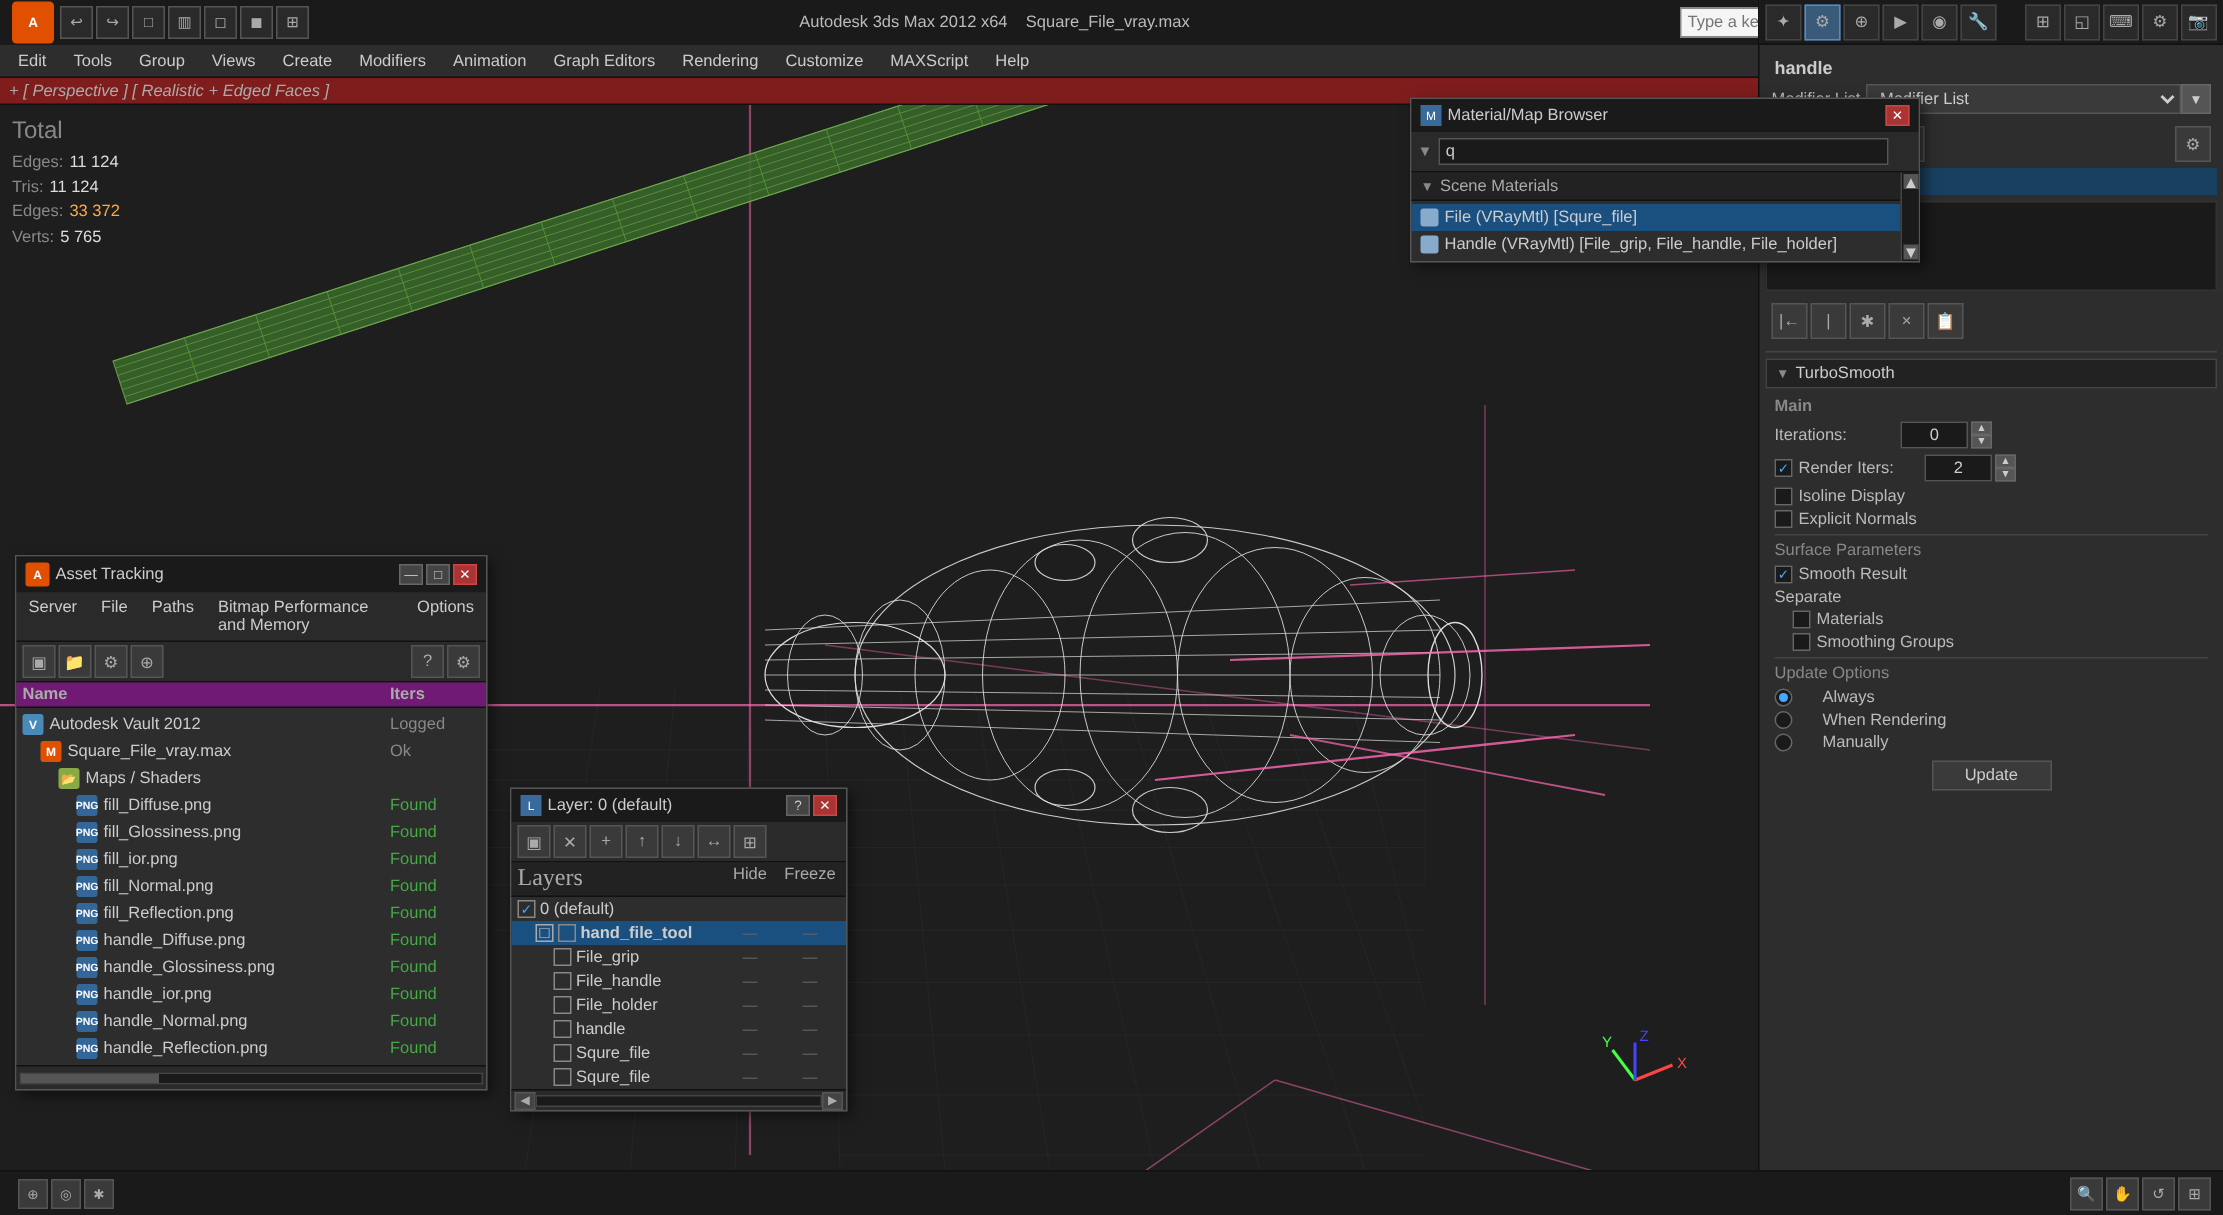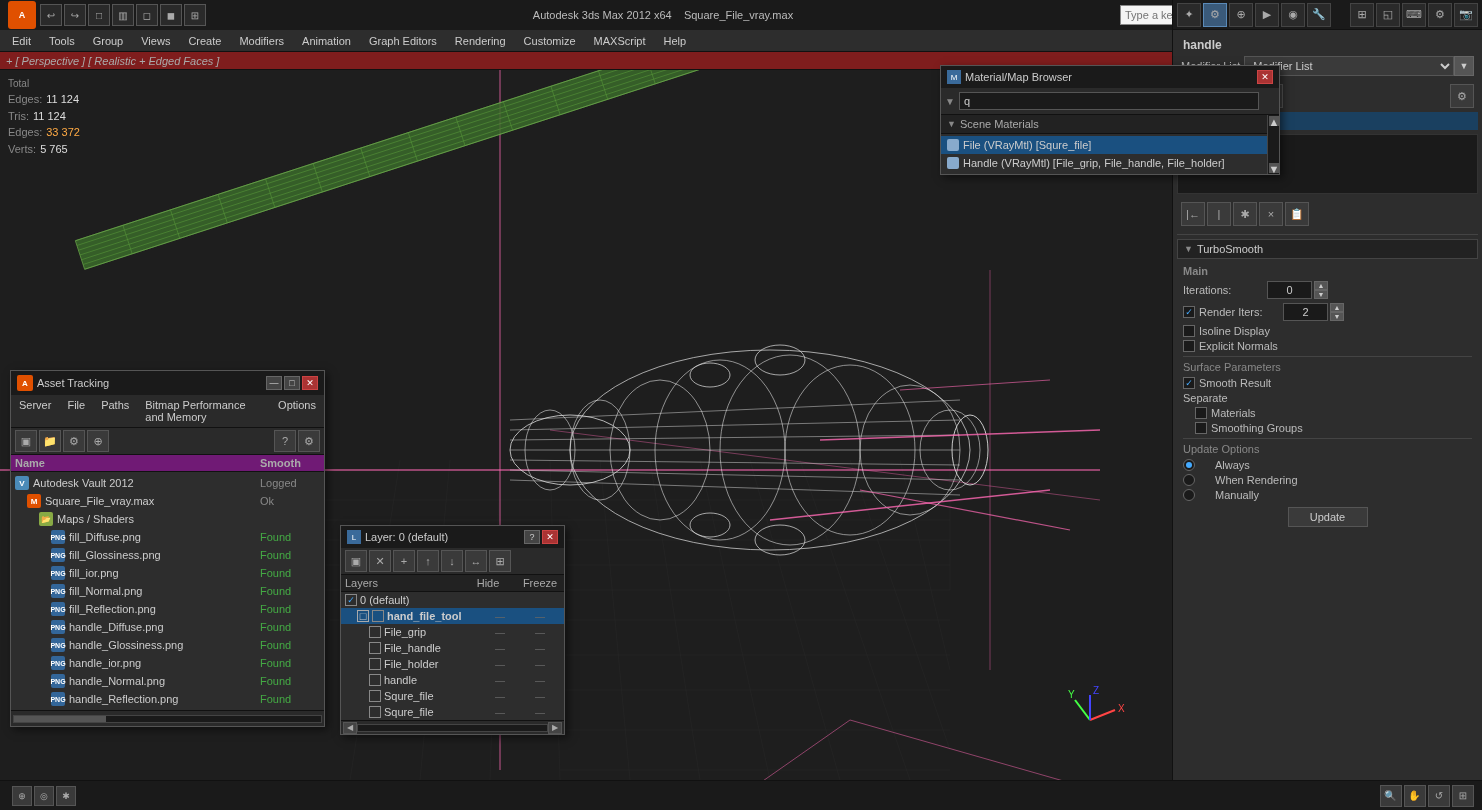--- a/index.html
+++ b/index.html
@@ -739,23 +739,23 @@
       cursor: pointer;
       color: #aaa;
       font-size: 11px;
     }
     #lm-header {
       display: flex;
       background: #222;
       padding: 2px 4px;
       border-bottom: 1px solid #111;
     }
-    .lm-col-layers { flex: 1; color: #aaa; font-size: 11px; }
+    .lm-col-layers { flex: 1; color: #aaa; font-size: 16px; font-family: Liberation Serif, serif; }
     .lm-col-hide { width: 40px; color: #aaa; font-size: 11px; text-align: center; }
-    .lm-col-freeze { width: 40px; color: #aaa; font-size: 11px; text-align: center; margin-left: 12px; }
+    .lm-col-freeze { width: 40px; color: #aaa; font-size: 11px; text-align: center; }
     #lm-body {
       max-height: 180px;
       overflow-y: auto;
     }
     .lm-row {
       display: flex;
       align-items: center;
       padding: 2px 4px;
       font-size: 11px;
       color: #ccc;
@@ -875,21 +875,21 @@
   <div class="menu-item">Help</div>
 </div>
 
 <div id="viewport-label">
   <span>+ [ Perspective ] [ Realistic + Edged Faces ]</span>
 </div>
 
 <div id="viewport">
 
   <div id="stats-overlay">
-    <div style="color:#888;font-size:10px;">Total</div>
+    <div style="color:#888;font-size:16px;">Total</div>
     <div><span class="stat-label">Edges:</span><span class="stat-value">11 124</span></div>
     <div><span class="stat-label">Tris:</span><span class="stat-value">11 124</span></div>
     <div><span class="stat-label">Edges:</span><span class="stat-value" style="color:#ffaa44;">33 372</span></div>
     <div><span class="stat-label">Verts:</span><span class="stat-value">5 765</span></div>
   </div>
 
   <svg id="viewport-svg" viewBox="0 0 1172 710">
 
     <rect width="1172" height="710" fill="#1e1e1e"></rect>
 
@@ -1169,21 +1169,21 @@
     <div class="at-tool-btn">▣</div>
     <div class="at-tool-btn">📁</div>
     <div class="at-tool-btn">⚙</div>
     <div class="at-tool-btn">⊕</div>
     <div style="flex:1;"></div>
     <div class="at-tool-btn">?</div>
     <div class="at-tool-btn">⚙</div>
   </div>
   <div id="at-table-header">
     <div class="at-col-name">Name</div>
-    <div class="at-col-status">Smooth</div>
+    <div class="at-col-status">Iters</div>
   </div>
   <div id="at-table-body">
 
     <div class="at-row">
       <div class="at-row-name">
         <div class="at-row-icon" style="background:#4a8ab8;color:white;">V</div>
         <span>Autodesk Vault 2012</span>
       </div>
       <div class="at-row-status">Logged</div>
     </div>

